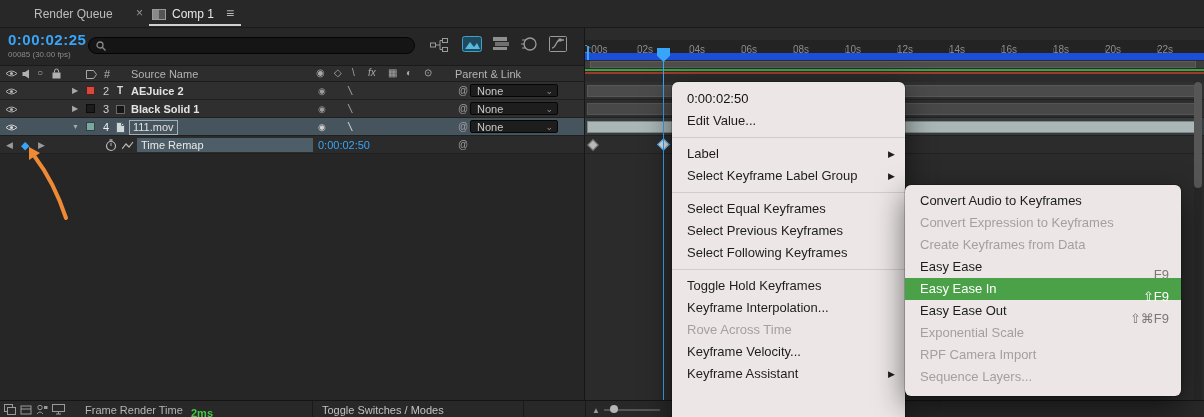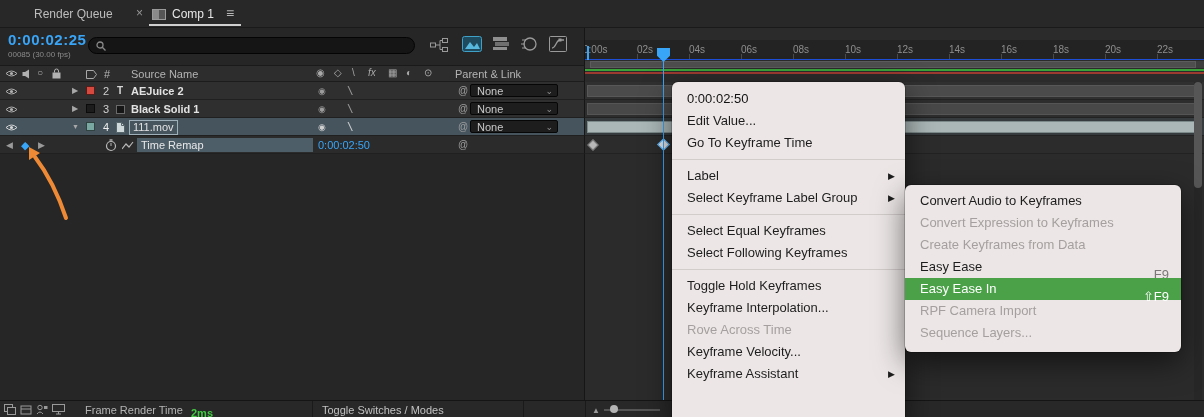--- a/index.html
+++ b/index.html
@@ -47,21 +47,21 @@
 .pdrop{left:470px;top:2px;width:88px;height:13px;background:#1d1d1d;border:1px solid #060606;border-radius:2px;line-height:12px;color:#c8c8c8}
 .pdrop .pv{position:absolute;left:6px;top:0}
 .pdrop .pc{position:absolute;right:4px;top:0;color:#8f8f8f;font-size:9px}
 .kfnav{color:#9a9a9a;font-size:9px}
 .propchip{left:137px;top:2px;width:176px;height:14px;background:#4d5e69;color:#e8e8e8;line-height:14px;padding-left:4px}
 .propval{left:318px;color:#38a5f8}
 .leftfill{left:0;top:154px;width:585px;height:246px;background:#262626;border-right:1px solid #161616}
 
 
 .timeline{left:585px;top:28px;width:619px;height:372px;background:#2b2b2b;overflow:hidden}
-.ruler{position:absolute;left:0;top:12px;width:619px;height:20px;background:#232323;border-bottom:1px solid #1d4ed8}
+.ruler{position:absolute;left:0;top:12px;width:619px;height:20px;background:#232323;border-bottom:7px solid #1d4ed8}
 .tick{position:absolute;top:4px;color:#8e8e8e;font-size:10px}
 .tickline{position:absolute;bottom:0;width:1px;height:5px;background:#4a4a4a}
 .workarea{position:absolute;left:0;top:33px;width:619px;height:7px;background:#3d3d3d}
 .workarea .inner{position:absolute;left:5px;top:0;width:606px;height:7px;background:#4e4e4e;border:1px solid #5c5c5c}
 .cacheg{position:absolute;left:0;top:41px;width:619px;height:2px;background:#3aa33a}
 .cacher{position:absolute;left:0;top:44px;width:619px;height:2px;background:#9c3a30}
 .trow{position:absolute;left:0;width:619px;height:18px;border-bottom:1px solid #222}
 .tbar{position:absolute;left:2px;top:3px;width:615px;height:12px}
 .kfd{position:absolute;width:8px;height:8px;transform:rotate(45deg);background:#b8b8b8;border:1px solid #777}
 .playline{position:absolute;left:78px;top:20px;width:1px;height:352px;background:#38a5f8}
@@ -380,41 +380,43 @@
     <div class="abs sdiv" style="left:523px"></div>
     <div class="abs sdiv" style="left:585px"></div>
     <span class="abs zmico">▲</span>
     <div class="abs zoomtrack"></div>
     <div class="abs zoomknob"></div>
   </div>
 
   <div class="menu menu1">
     <div class="mtitle">0:00:02:50</div>
     <div class="mi">Edit Value...</div>
-    <div class="mi">Go To Keyframe Time</div>
     <div class="msep"></div>
     <div class="mi"><span>Label</span><span class="arrow">▶</span></div>
     <div class="mi"><span>Select Keyframe Label Group</span><span class="arrow">▶</span></div>
     <div class="msep"></div>
     <div class="mi">Select Equal Keyframes</div>
+    <div class="mi">Select Previous Keyframes</div>
     <div class="mi">Select Following Keyframes</div>
     <div class="msep"></div>
     <div class="mi">Toggle Hold Keyframes</div>
     <div class="mi">Keyframe Interpolation...</div>
     <div class="mi disabled">Rove Across Time</div>
     <div class="mi">Keyframe Velocity...</div>
     <div class="mi"><span>Keyframe Assistant</span><span class="arrow">▶</span></div>
   </div>
 
   <div class="menu menu2">
     <div class="mi">Convert Audio to Keyframes</div>
     <div class="mi disabled">Convert Expression to Keyframes</div>
     <div class="mi disabled">Create Keyframes from Data</div>
     <div class="mi"><span>Easy Ease</span><span class="sc">F9</span></div>
     <div class="mi hl"><span>Easy Ease In</span><span class="sc">⇧F9</span></div>
+    <div class="mi"><span>Easy Ease Out</span><span class="sc">⇧⌘F9</span></div>
+    <div class="mi disabled">Exponential Scale</div>
     <div class="mi disabled">RPF Camera Import</div>
     <div class="mi disabled">Sequence Layers...</div>
   </div>
 
   <svg class="abs anno" style="left:14px;top:140px" width="70" height="85">
     <path d="M52 78 Q40 42 21 17" stroke="#ee8a35" stroke-width="4" fill="none" stroke-linecap="round"></path>
     <polygon points="15,7 26,13 15,20" fill="#ee8a35"></polygon>
   </svg>
 
 </div>

